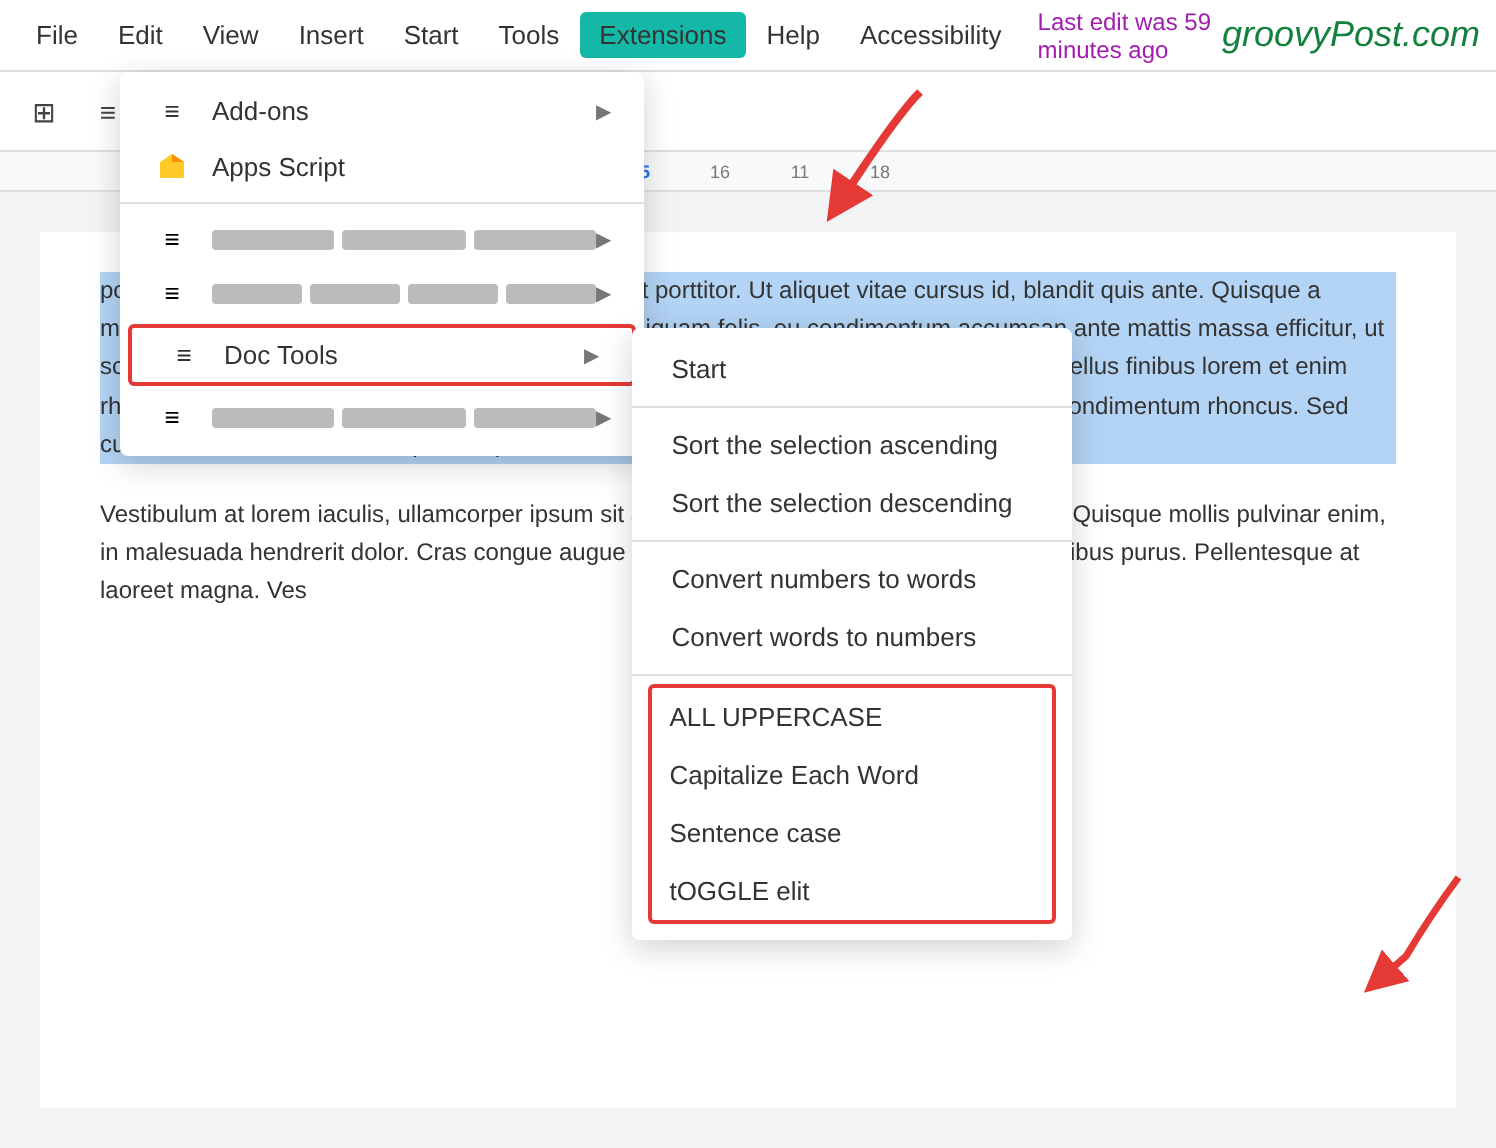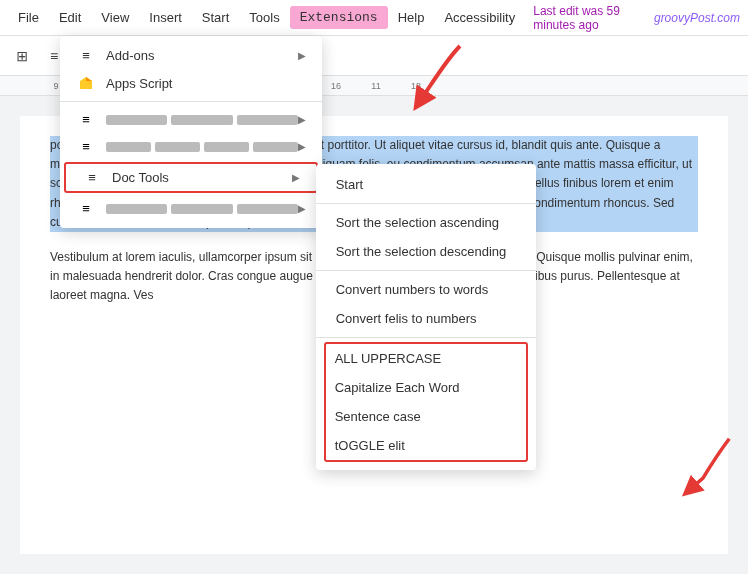--- a/index.html
+++ b/index.html
@@ -23,30 +23,30 @@
       position: relative;
       z-index: 10;
     }
     .menu-bar-item {
       padding: 4px 10px;
       font-size: 13px;
       color: #333;
       cursor: pointer;
       border-radius: 3px;
     }
-    .menu-bar-item.active { background: #f9a8d4; font-family: Liberation Mono, monospace; }
+    .menu-bar-item.active { background: #14b8a6; }
     .menu-bar-last-edit {
       font-size: 12px;
       color: #a21caf;
       margin-left: 8px;
     }
     .menu-bar-brand {
       margin-left: auto;
-      font-size: 12px;
-      color: #8b5cf6;
+      font-size: 18px;
+      color: #15803d;
       font-style: italic;
     }
 
     
     .toolbar {
       display: flex;
       align-items: center;
       background: #fff;
       height: 40px;
       padding: 0 8px;
@@ -65,21 +65,21 @@
       color: #444;
     }
 
     
     .ruler {
       background: #f8f9fa;
       height: 20px;
       border-bottom: 1px solid #e0e0e0;
       display: flex;
       align-items: center;
-      padding-left: 36px;
+      padding-left: 60px;
       position: relative;
     }
     .ruler-numbers {
       display: flex;
       font-size: 9px;
       color: #777;
       gap: 0;
     }
     .ruler-tick {
       width: 40px;
@@ -328,21 +328,21 @@
     <span>Doc Tools</span>
     <span class="ext-menu-arrow">▶</span>
 
     <div class="submenu">
       <div class="submenu-item">Start</div>
       <div class="submenu-separator"></div>
       <div class="submenu-item">Sort the selection ascending</div>
       <div class="submenu-item">Sort the selection descending</div>
       <div class="submenu-separator"></div>
       <div class="submenu-item">Convert numbers to words</div>
-      <div class="submenu-item">Convert felis to numbers</div>
+      <div class="submenu-item">Convert words to numbers</div>
       <div class="submenu-separator"></div>
 
       <div class="submenu-group-outlined">
         <div class="submenu-item">ALL UPPERCASE</div>
         <div class="submenu-item">Capitalize Each Word</div>
         <div class="submenu-item">Sentence case</div>
         <div class="submenu-item">tOGGLE elit</div>
       </div>
     </div>
   </div>

